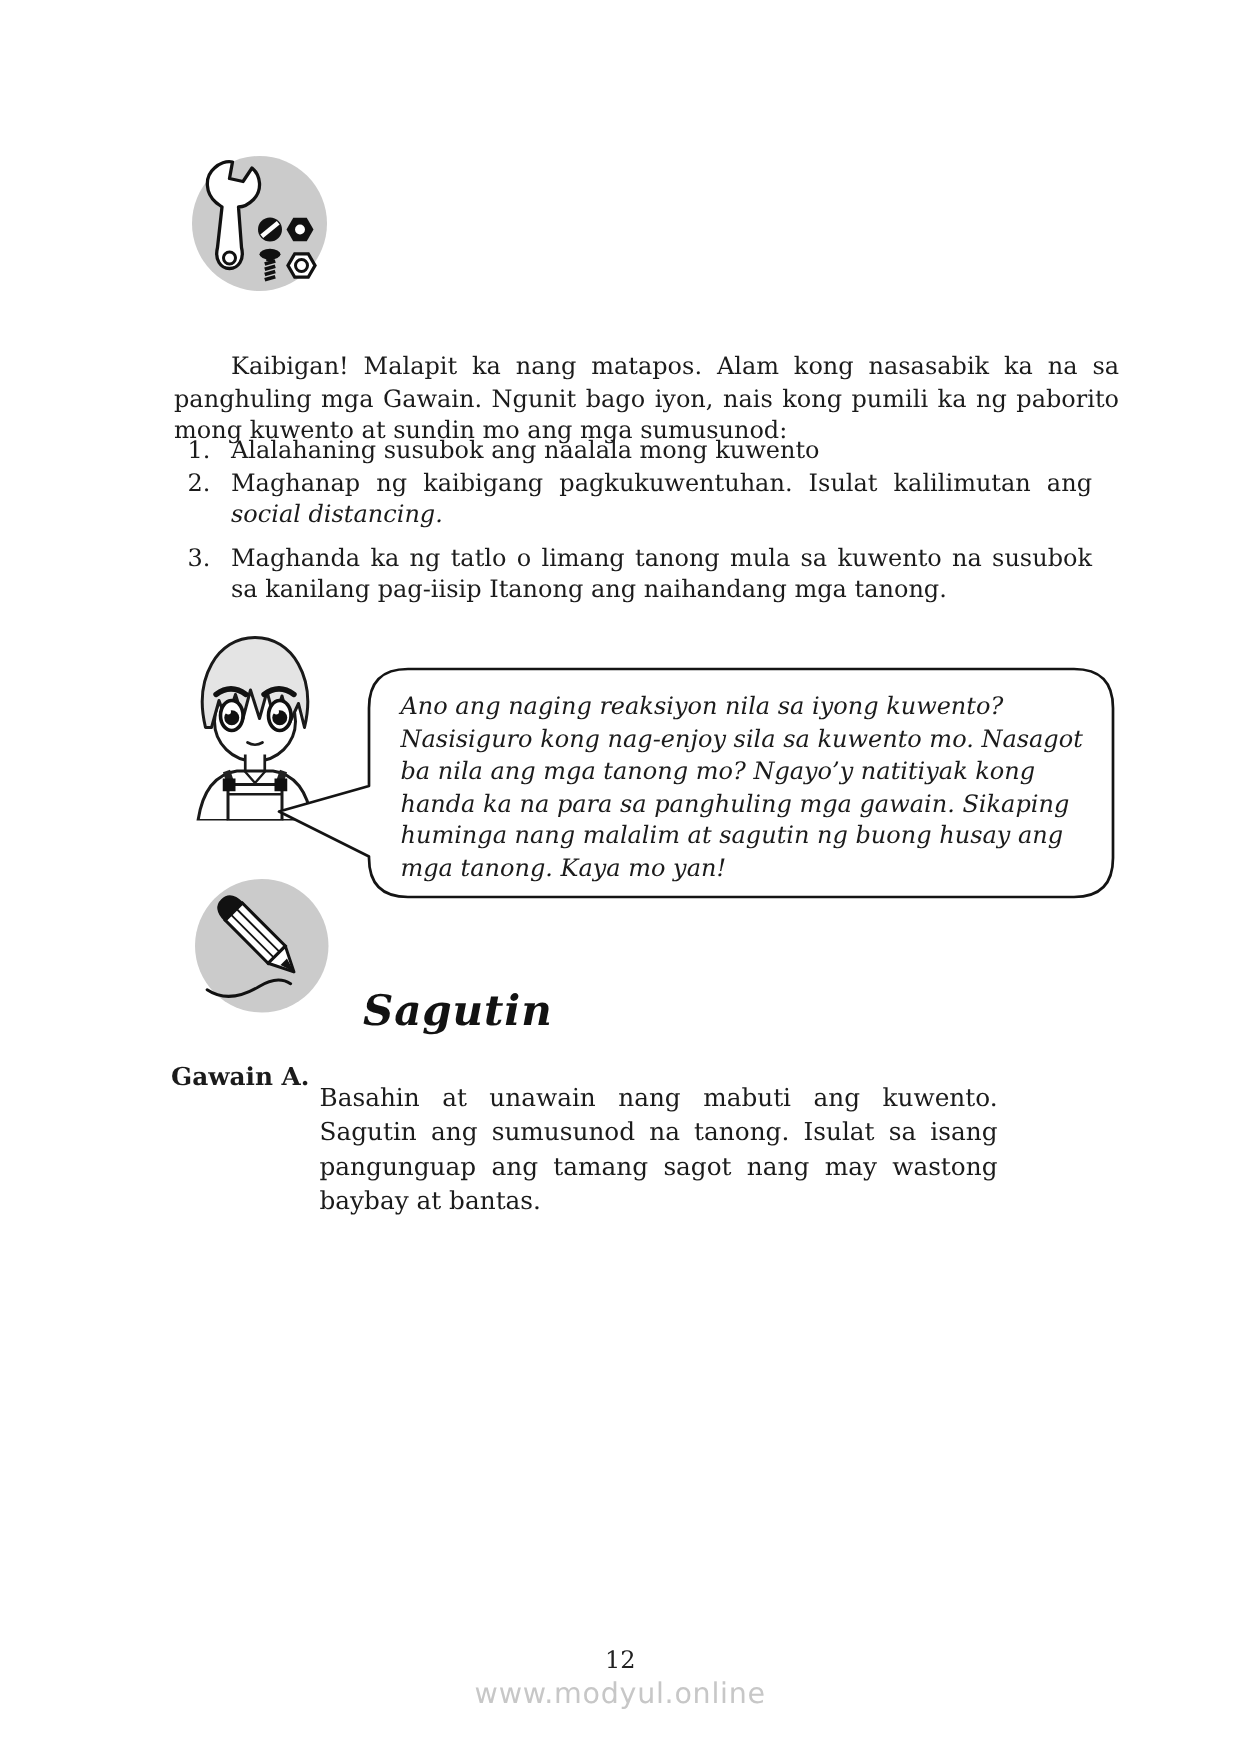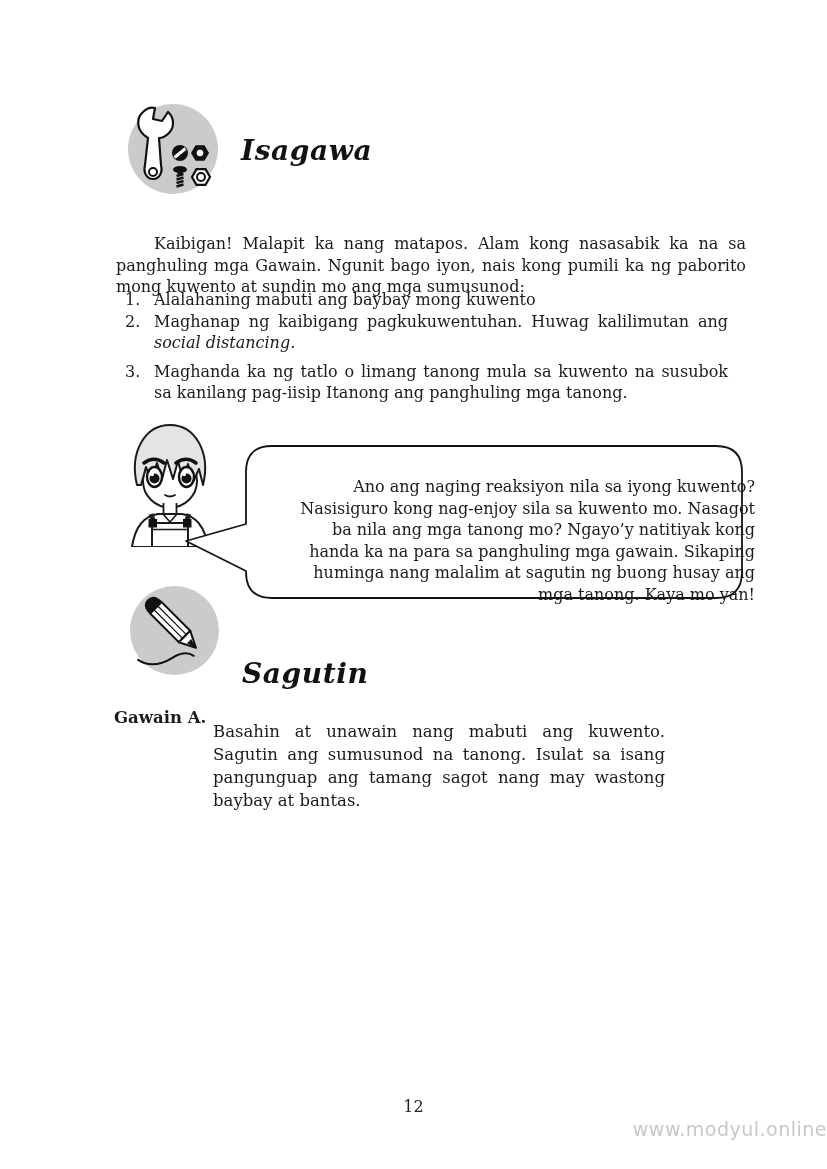--- a/index.html
+++ b/index.html
@@ -52,22 +52,23 @@
   }
   .step .num{position:absolute;left:0;top:0;}
   .step-3{margin-top:7px;}
   .step em{font-style:italic;}
   .boy{position:absolute;left:120px;top:419px;width:100px;height:128px;}
   .bubble-svg{position:absolute;left:178px;top:438px;width:572px;height:168px;}
   .bubble-text{
     position:absolute;
     left:267px;top:460px;width:472px;
     font-size:16px;line-height:21.6px;
-    text-align:right;
-    margin:16px;
+    text-align:left;
+    margin:0;
+    font-style:italic;
   }
   .gawain-label{
     position:absolute;
     left:114px;top:708px;
     font-size:16.5px;font-weight:bold;
     white-space:nowrap;
   }
   .gawain-text{
     position:absolute;
     left:201px;top:708px;width:452px;
@@ -77,21 +78,21 @@
   }
   .page-number{
     position:absolute;
     left:0;top:1097px;width:827px;
     text-align:center;
     font-size:16px;color:#222222;
   }
   .watermark{
     position:absolute;
     left:0;top:1118px;width:827px;
-    text-align:right;
+    text-align:center;
     font-size:19px;
     color:#c7c7c7;
     font-family:"DejaVu Sans","Liberation Sans",sans-serif;
     letter-spacing:.5px;
   }
 </style>
 </head>
 <body>
 
 <div class="page">
@@ -111,37 +112,36 @@
         <line x1="48.5" y1="72" x2="55.5" y2="70" stroke="#111111" stroke-width="2.4"></line>
         <line x1="48.5" y1="75.5" x2="55.5" y2="73.5" stroke="#111111" stroke-width="2.4"></line>
         <line x1="48.5" y1="79" x2="55.5" y2="77" stroke="#111111" stroke-width="2.4"></line>
         <line x1="48.5" y1="82.5" x2="55.5" y2="80.5" stroke="#111111" stroke-width="2.4"></line>
         <polygon points="68.5,65.2 77.5,65.2 82,73 77.5,80.8 68.5,80.8 64,73" fill="#ffffff" stroke="#111111" stroke-width="2.2"></polygon>
         <circle cx="73" cy="73" r="4" fill="#ffffff" stroke="#111111" stroke-width="2"></circle>
       </svg>
     </span>
   </div>
 
-  <h1 class="section-title title-isagawa">Isagawa</h1>
 
   <p class="intro">Kaibigan! Malapit ka nang matapos. Alam kong nasasabik ka na sa panghuling mga Gawain. Ngunit bago iyon, nais kong pumili ka ng paborito mong kuwento at sundin mo ang mga sumusunod:</p>
 
   <ol class="steps">
     <li class="step step-1">
       <span class="num">1.</span>
-      <span>Alalahaning mabuti ang baybay mong kuwento</span>
+      <span>Alalahaning susubok ang naalala mong kuwento</span>
     </li>
     <li class="step step-2">
       <span class="num">2.</span>
-      <span>Maghanap ng kaibigang pagkukuwentuhan. Huwag kalilimutan ang</span>
+      <span>Maghanap ng kaibigang pagkukuwentuhan. Isulat kalilimutan ang</span>
       <em>social distancing.</em>
     </li>
     <li class="step step-3">
       <span class="num">3.</span>
-      <span>Maghanda ka ng tatlo o limang tanong mula sa kuwento na susubok sa kanilang pag-iisip Itanong ang panghuling mga tanong.</span>
+      <span>Maghanda ka ng tatlo o limang tanong mula sa kuwento na susubok sa kanilang pag-iisip Itanong ang naihandang mga tanong.</span>
     </li>
   </ol>
 
   
   <span>
     <svg class="boy" viewBox="0 0 100 128">
       <ellipse cx="50" cy="62" rx="27" ry="26.5" fill="#ffffff" stroke="#1a1a1a" stroke-width="2"></ellipse>
       <path d="M 17,66 C 9,33 25,6 50,6 C 75,6 91,33 83,66 L 79,50 L 73,63 L 68,45 L 63,61 L 58,42 L 53,60 L 47,41 L 42,60 L 37,44 L 31,62 L 26,48 L 21,66 Z" fill="#e4e4e4" stroke="#1a1a1a" stroke-width="2" stroke-linejoin="round"></path>
       <ellipse cx="34.5" cy="58" rx="7.5" ry="10" fill="#ffffff" stroke="#111111" stroke-width="2.4"></ellipse>
       <ellipse cx="66.5" cy="58" rx="7.5" ry="10" fill="#ffffff" stroke="#111111" stroke-width="2.4"></ellipse>

